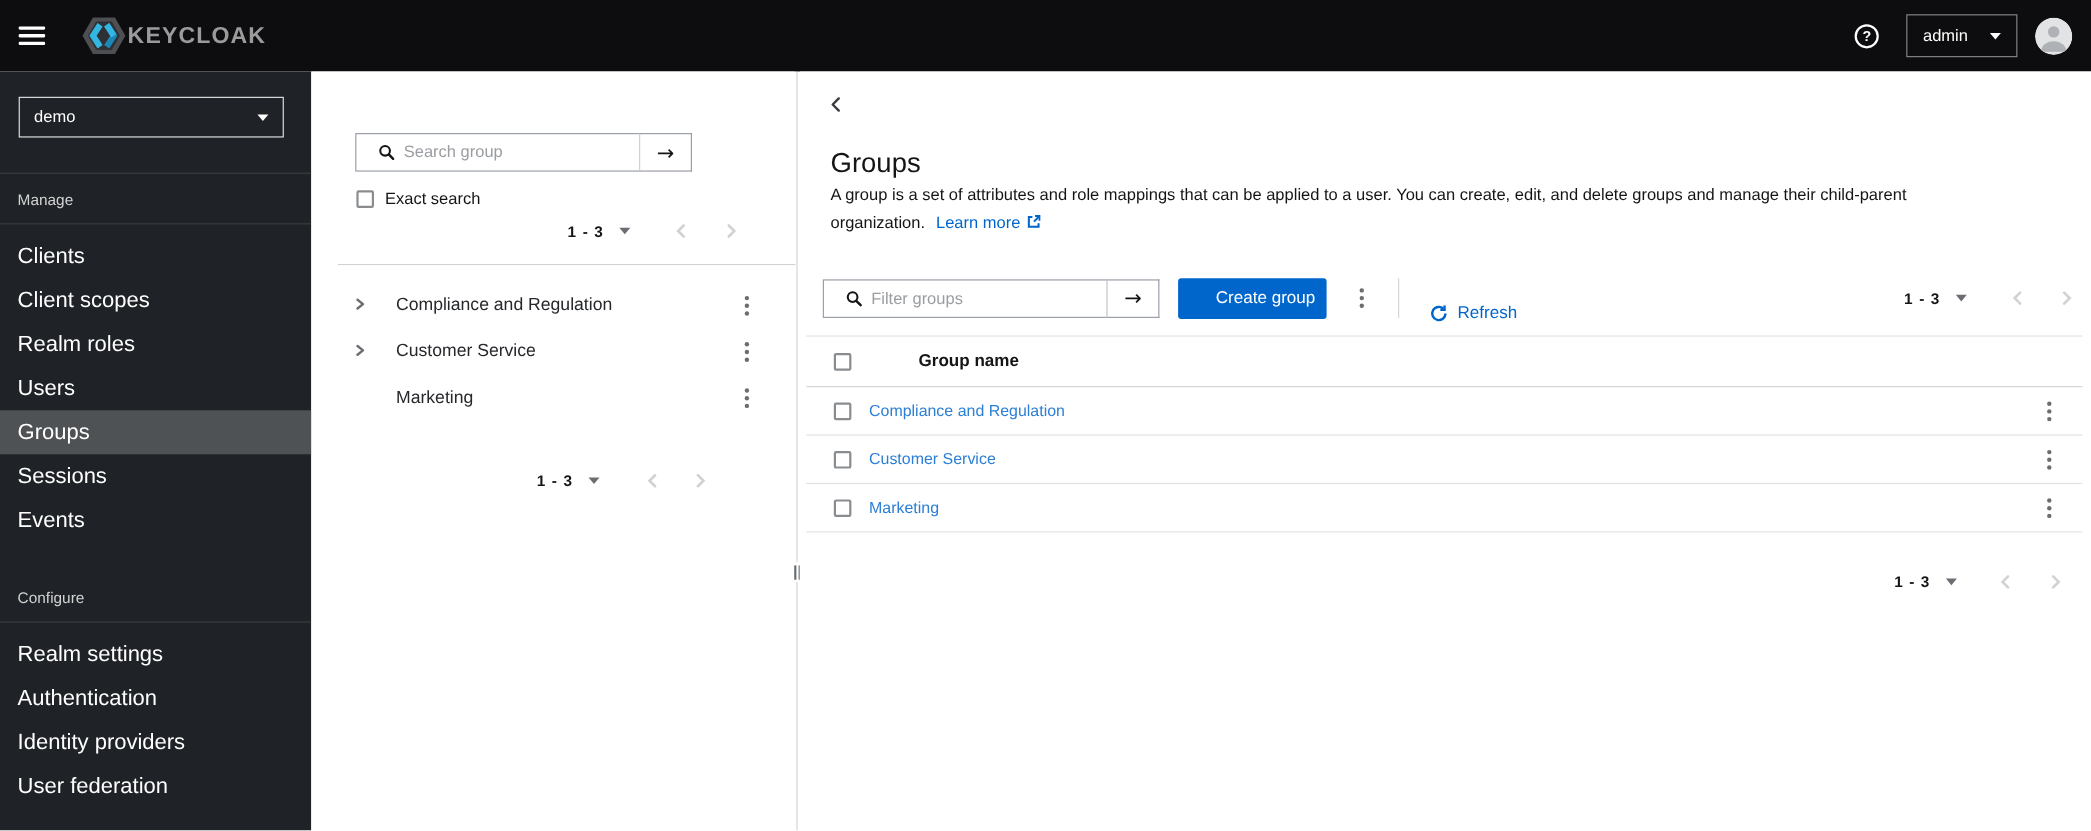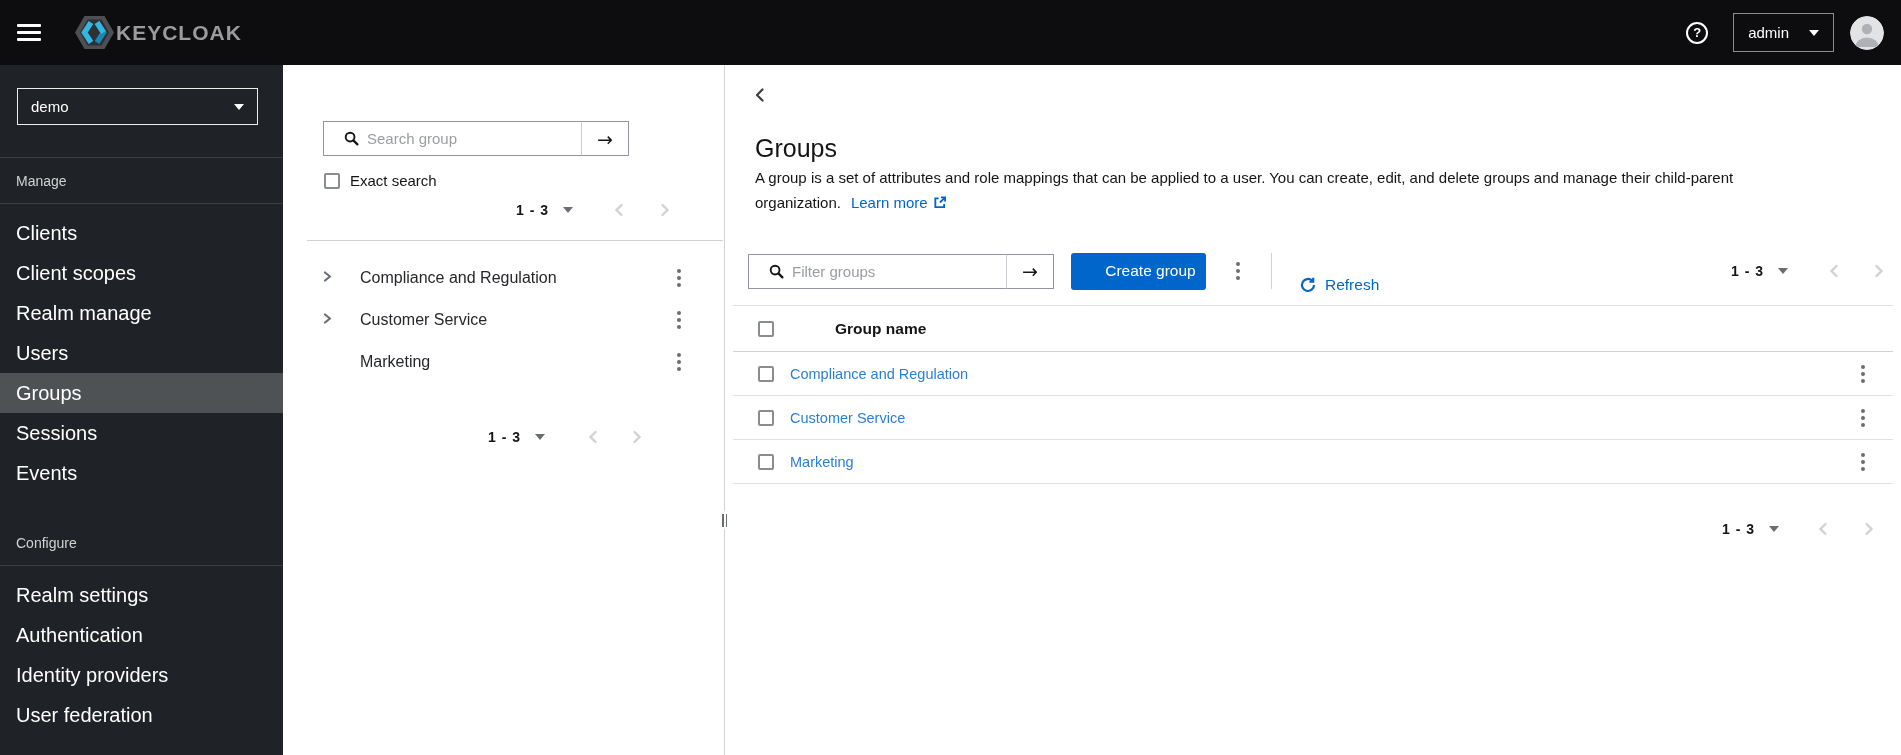--- a/index.html
+++ b/index.html
@@ -154,21 +154,21 @@
 <nav class="sidebar">
   <button class="realm-select">
     <span>demo</span>
     <span class="caret"></span>
   </button>
   <div class="nav">
     <div class="nav-title">Manage</div>
     <div class="nav-list">
       <div class="nav-item">Clients</div>
       <div class="nav-item">Client scopes</div>
-      <div class="nav-item">Realm manage</div>
+      <div class="nav-item">Realm roles</div>
       <div class="nav-item">Users</div>
       <div class="nav-item active">Groups</div>
       <div class="nav-item">Sessions</div>
       <div class="nav-item">Events</div>
     </div>
     <div class="nav-title second">Configure</div>
     <div class="nav-list">
       <div class="nav-item">Realm settings</div>
       <div class="nav-item">Authentication</div>
       <div class="nav-item">Identity providers</div>

